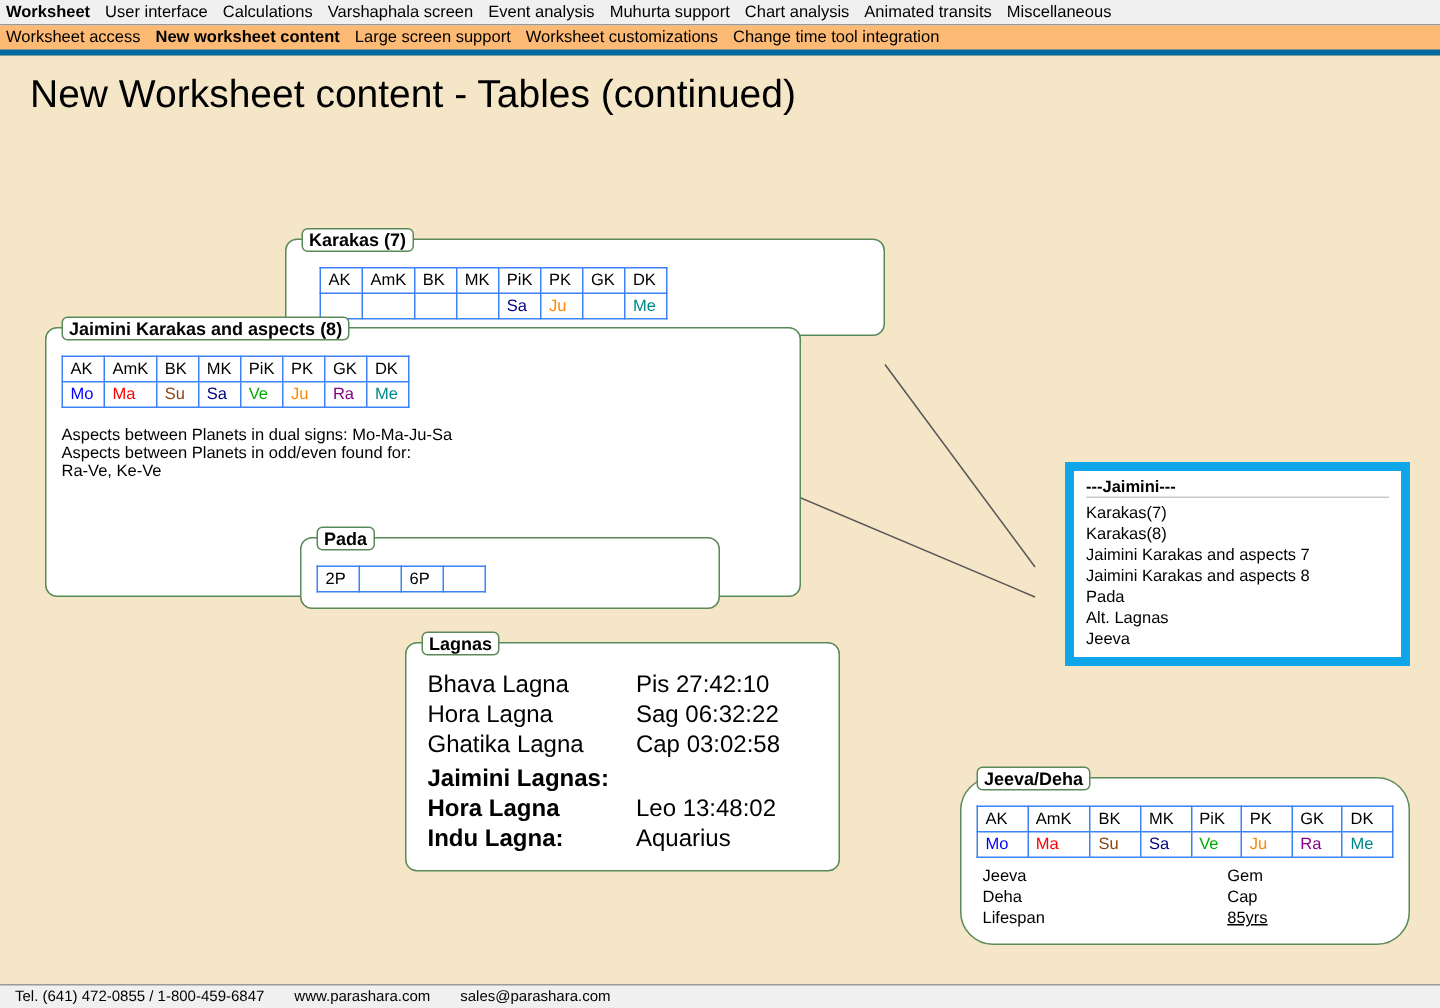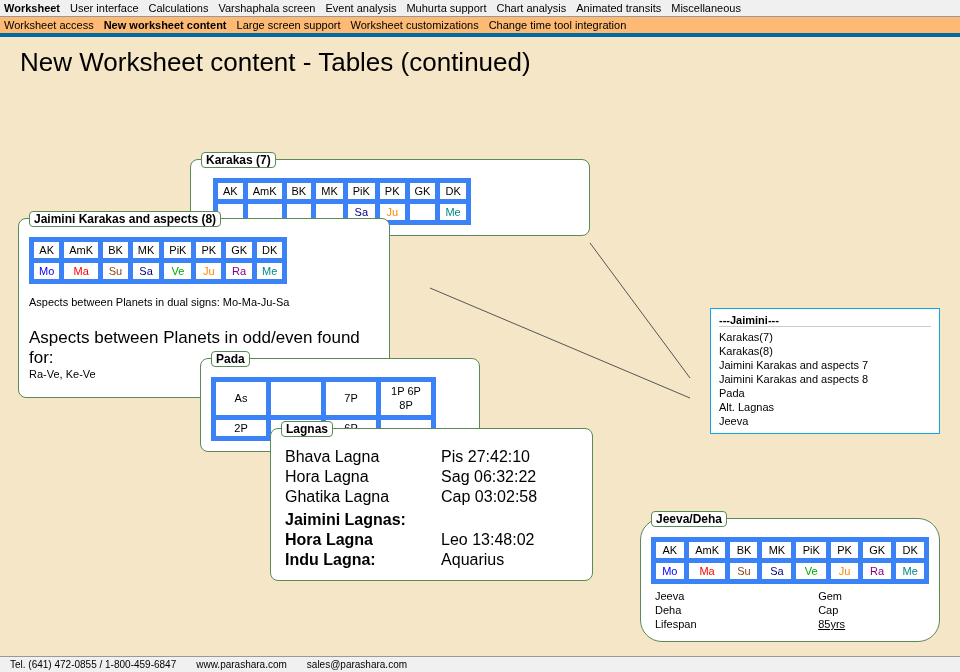--- a/index.html
+++ b/index.html
@@ -76,42 +76,42 @@
       color: #000;
       border: 1px solid #5a8a5a;
       border-radius: 4px;
     }
     
     .data-table {
       border-collapse: collapse;
       font-size: 11px;
     }
     .data-table td, .data-table th {
-      border: 5px solid #3b82f6;
+      border: 1px solid #3b82f6;
       padding: 2px 5px;
-      text-align: center;
+      text-align: left;
       min-width: 28px;
     }
     
     .mo { color: #0000ff; }
     .ma { color: #ff0000; }
     .su { color: #8b4513; }
     .sa { color: #000080; }
     .ve { color: #00aa00; }
     .ju { color: #ff8800; }
     .ra { color: #880088; }
     .me { color: #008888; }
     
     #sidebar-panel {
       position: absolute;
       top: 220px;
       right: 20px;
       width: 230px;
       background: #fff;
-      border: 1px solid #0ea5e9;
+      border: 6px solid #0ea5e9;
       padding: 5px 8px;
       font-size: 11px;
     }
     
     #footer {
       position: absolute;
       bottom: 0;
       left: 0;
       right: 0;
       background: #f0f0f0;
@@ -187,21 +187,21 @@
             <td></td>
         <td class="sa">Sa</td>
         <td class="ju">Ju</td>
         <td></td>
         <td class="me">Me</td>
       </tr>
     </tbody>
       </table>
   </div>
 
-  <div class="panel" style="top: 130px; left: 18px; width: 372px; padding: 18px 10px 10px 10px; min-height: 180px;">
+  <div class="panel" style="top: 130px; left: 30px; width: 504px; padding: 18px 10px 10px 10px; min-height: 180px;">
     <div class="panel-title">Jaimini Karakas and aspects (8)</div>
     <table class="data-table">
       <tbody>
           <tr>
         <td>AK</td>
             <td>AmK</td>
             <td>BK</td>
             <td>MK</td>
             <td>PiK</td>
             <td>PK</td>
@@ -214,46 +214,39 @@
         <td class="su">Su</td>
         <td class="sa">Sa</td>
         <td class="ve">Ve</td>
         <td class="ju">Ju</td>
         <td class="ra">Ra</td>
         <td class="me">Me</td>
       </tr>
     </tbody>
       </table>
     <div style="margin-top: 12px; font-size: 11px;">Aspects between Planets in dual signs: Mo-Ma-Ju-Sa</div>
-    <div style="font-size: 17px; margin-top: 20px;">Aspects between Planets in odd/even found for:</div>
+    <div style="font-size: 11px;">Aspects between Planets in odd/even found for:</div>
     <div style="font-size: 11px;">Ra-Ve, Ke-Ve</div>
   </div>
 
   <div class="panel" style="top: 270px; left: 200px; width: 280px; padding: 18px 10px 10px 10px;">
     <div class="panel-title">Pada</div>
     <table class="data-table">
       <tbody>
-          <tr>
-        <td style="width:55px">As</td>
-        <td style="width:55px"></td>
-        <td style="width:55px">7P</td>
-        <td style="width:55px; white-space:pre-line; line-height:1.3;">1P 6P
-8P</td>
-      </tr>
       <tr>
         <td>2P</td>
         <td></td>
         <td>6P</td>
         <td></td>
       </tr>
     </tbody>
       </table>
   </div>
 
-  <div class="panel" style="top: 340px; left: 270px; width: 323px; padding: 18px 10px 10px 10px;">
+  <div class="panel" style="top: 340px; left: 270px; width: 290px; padding: 18px 10px 10px 10px;">
     <div class="panel-title">Lagnas</div>
     <table style="font-size: 16px; border-collapse: collapse; width: 100%;">
       <tbody>
           <tr>
         <td style="padding: 1px 4px;">Bhava Lagna</td>
         <td style="padding: 1px 4px;">Pis 27:42:10</td>
       </tr>
       <tr>
         <td style="padding: 1px 4px;">Hora Lagna</td>
         <td style="padding: 1px 4px;">Sag 06:32:22</td>

